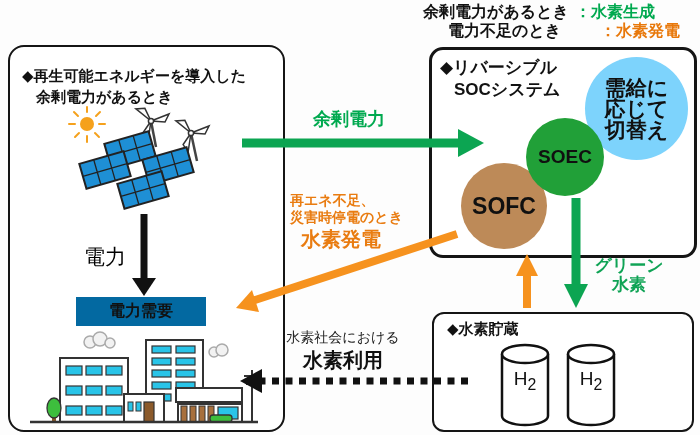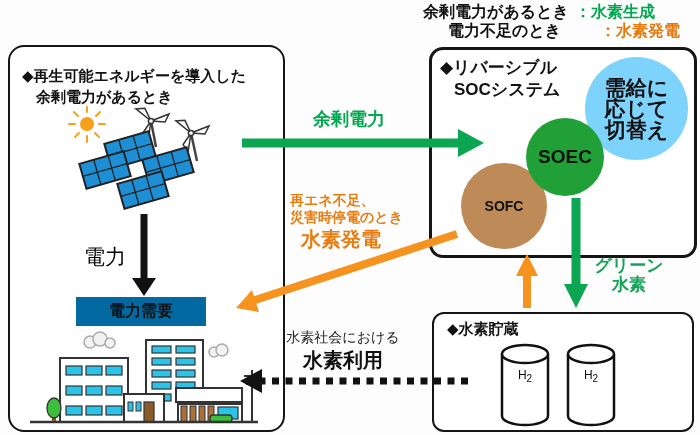--- a/index.html
+++ b/index.html
@@ -19,33 +19,33 @@
   .box-title{position:absolute;font-weight:600;color:#111;}
   .supply-title{left:22px;top:65px;font-size:15px;line-height:21px;}
   .soc-title{left:440px;top:57px;font-size:17px;line-height:22px;font-weight:bold;}
   .storage-title{left:447px;top:320px;font-size:15px;font-weight:bold;}
   .indent{padding-left:14px;display:inline-block;}
   
   .circle{position:absolute;border-radius:50%;display:flex;align-items:center;justify-content:center;
           text-align:center;color:#101010;}
   .switch-circle{left:585px;top:57px;width:103px;height:103px;background:#7dd3fc;font-size:21px;line-height:21px;font-weight:600;z-index:1;}
   .soec-circle{left:526px;top:118px;width:78px;height:78px;background:#21A038;font-size:19px;font-weight:bold;z-index:3;}
-  .sofc-circle{left:461px;top:163px;width:86px;height:86px;background:#BD8A58;font-size:14px;font-weight:bold;z-index:2;}
+  .sofc-circle{left:461px;top:163px;width:86px;height:86px;background:#BD8A58;font-size:23px;font-weight:bold;z-index:2;}
   
   .surplus-label{left:313px;top:107px;font-size:18px;font-weight:bold;color:#00A94F;z-index:6;}
   .shortage-label{left:290px;top:192px;font-size:14px;font-weight:bold;color:#E97C11;line-height:17px;z-index:6;}
   .h2gen-label{left:301px;top:226px;font-size:20px;font-weight:bold;color:#E97C11;z-index:6;}
   .greenh2-label{left:594px;top:256px;width:70px;text-align:center;font-size:17px;line-height:19px;font-weight:bold;color:#0FA355;z-index:6;}
   .h2use-label{left:285px;top:329px;width:116px;text-align:center;z-index:6;}
   .h2use-l1{font-size:14px;color:#222;}
   .h2use-l2{font-size:20px;font-weight:bold;color:#111;}
   .power-label{left:84px;top:243px;font-size:21px;color:#000000;z-index:6;}
   .demand-box{left:76px;top:297px;width:130px;height:29px;background:#0369a1;display:flex;align-items:center;
               justify-content:center;font-size:16px;font-weight:bold;color:#111;z-index:6;}
-  .tank-label{position:absolute;width:46px;text-align:center;font-size:12px;color:#111;z-index:6;}
+  .tank-label{position:absolute;width:46px;text-align:center;font-size:19px;color:#111;z-index:6;}
   .overlay{position:absolute;left:0;top:0;pointer-events:none;z-index:5;}
 </style>
 </head>
 <body>
 
 <div class="canvas">
 
   <div class="legend-row" style="top:2px;">
     <span class="legend-label">余剰電力があるとき</span>
     <span class="legend-value v-green">：水素生成</span>

